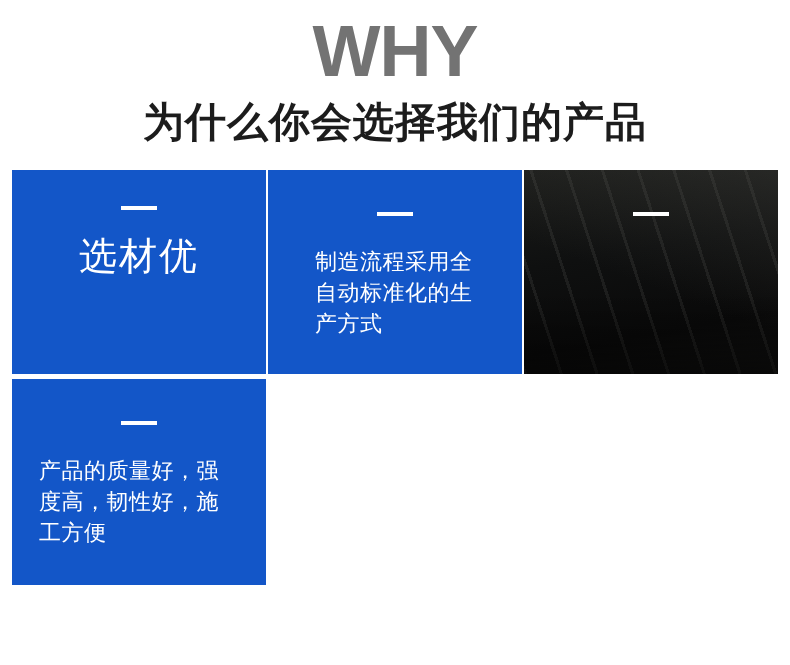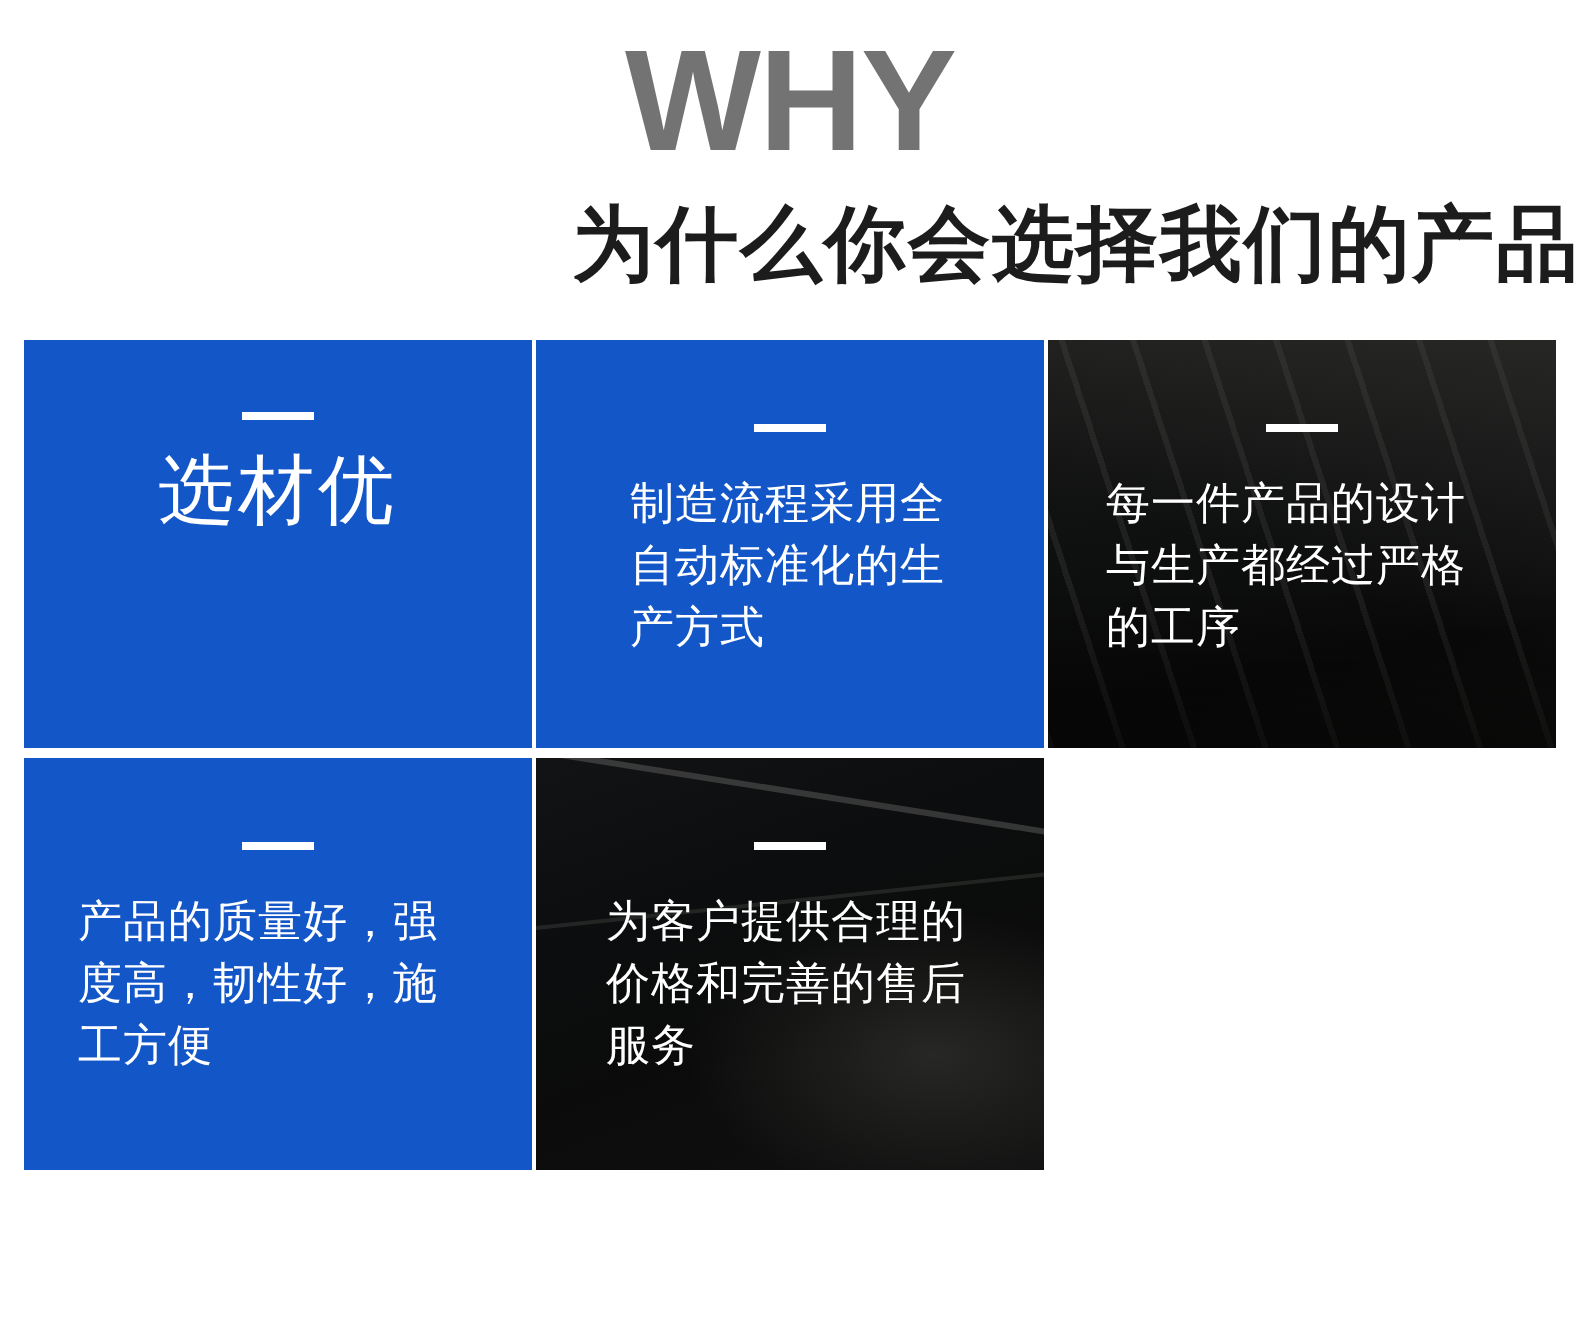--- a/index.html
+++ b/index.html
@@ -57,21 +57,21 @@
     font-size: 17px;
     font-weight: bold;
     color: #2b2b2b;
     letter-spacing: 0.6px;
     margin-top: 7px;
     transform: scaleX(0.9);
     transform-origin: right center;
     font-family: "Liberation Sans", "DejaVu Sans", sans-serif;
   }
   .headline-cn {
-    text-align: right;
+    text-align: center;
     font-size: 41px;
     font-weight: bold;
     color: #1c1c1c;
     letter-spacing: 1px;
     margin-top: 18px;
     line-height: 1;
     font-family: "DejaVu Sans", "Liberation Sans", sans-serif;
   }
 
   
@@ -175,22 +175,23 @@
     background: #ffffff;
     margin-top: 42px;
     margin-bottom: 20px;
   }
   .card-text {
     color: #ffffff;
     font-size: 22px;
     line-height: 1.42;
     text-align: left;
     letter-spacing: 0.5px;
-    font-family: Liberation Serif, serif;
+    font-family: Liberation Mono, monospace;
     width: 192px;
+    margin-top: 12px;
   }
   .card-text.big {
     font-size: 38px;
     text-align: center;
     width: auto;
     line-height: 1.2;
     letter-spacing: 2px;
   }
   .card-2 .card-text { width: 205px; }
   .card-3 .card-text { width: 160px; }
@@ -223,32 +224,24 @@
     <div class="inner">
       <div class="dash"></div>
       <div class="card-text">制造流程采用全自动标准化的生产方式</div>
     </div>
   </div>
 
   <div class="card card-4">
     <div class="bg bg-fence"></div>
     <div class="inner">
       <div class="dash"></div>
-      <div class="card-text">每一件产品的设计与生产都经过严格的工序</div>
     </div>
   </div>
 
   <div class="card card-5 blue">
     <div class="inner">
       <div class="dash"></div>
       <div class="card-text">产品的质量好，强度高，韧性好，施工方便</div>
     </div>
   </div>
 
-  <div class="card card-6">
-    <div class="bg bg-road"></div>
-    <div class="inner">
-      <div class="dash"></div>
-      <div class="card-text">为客户提供合理的价格和完善的售后服务</div>
-    </div>
-  </div>
 
 </div>
 
 </body></html>

